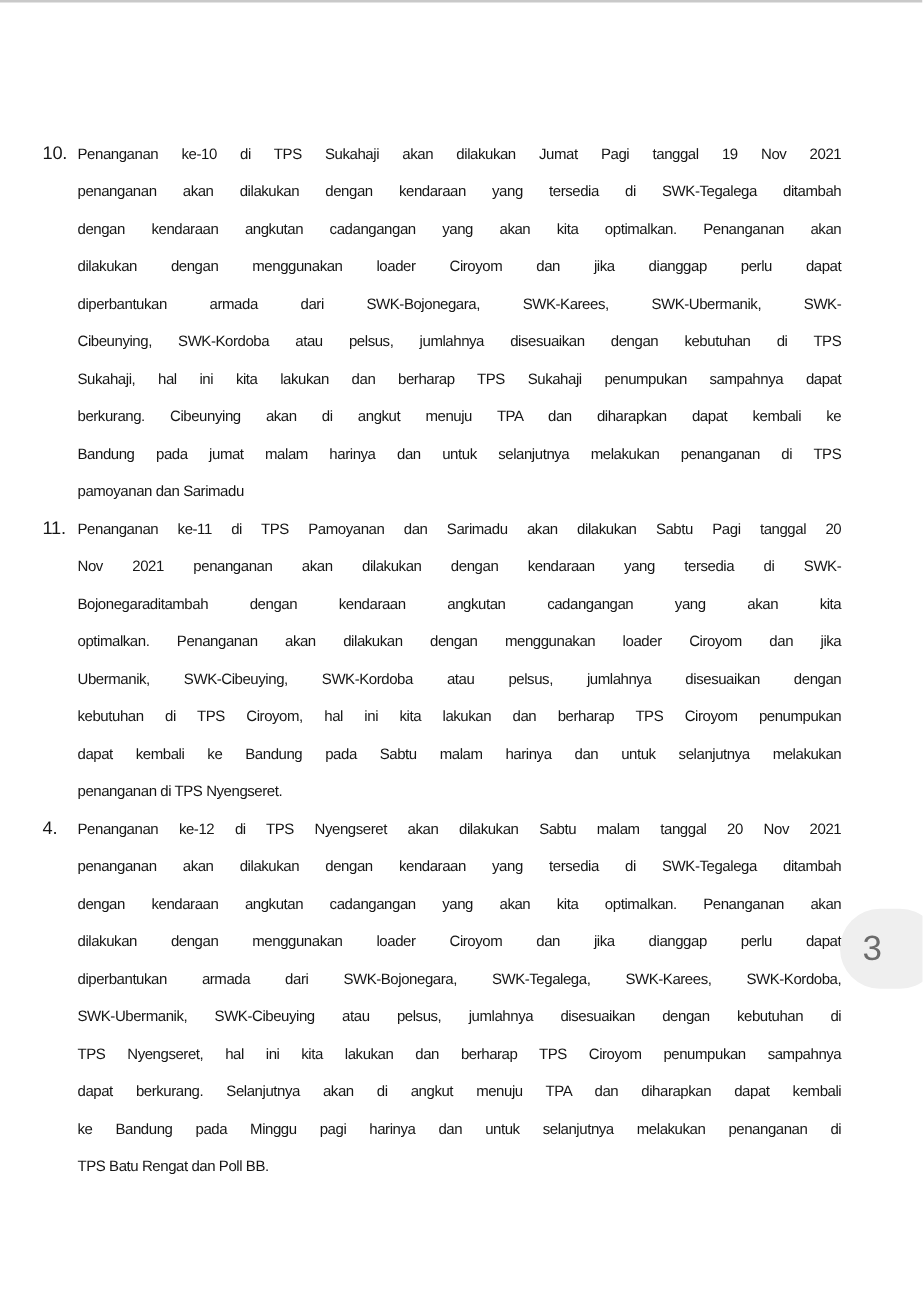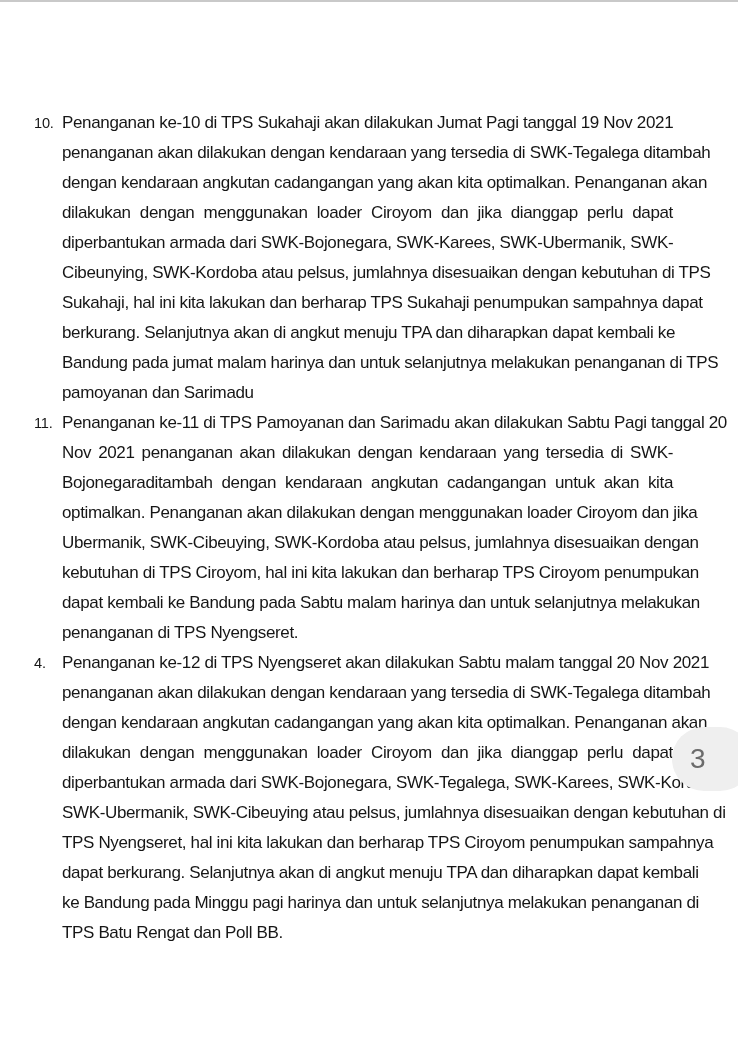--- a/index.html
+++ b/index.html
@@ -17,21 +17,21 @@
     position: absolute; left: 0; top: 108px; width: 738px;
   }
   .item { position: relative; }
   .num {
     position: absolute; left: 34px; width: 28px;
     font-size: 14.6px; line-height: 30px; height: 30px;
     letter-spacing: -0.2px;
   }
   .line {
     margin-left: 62px; width: 611px; height: 30px;
-    font-size: 17px; line-height: 30px;
+    font-size: 12px; line-height: 30px;
     white-space: nowrap; overflow: visible;
     letter-spacing: -0.35px;
     text-align: justify; text-align-last: justify;
   }
   .line.last { text-align: center; text-align-last: left; }
   .page-badge {
     position: absolute; left: 672px; top: 727px;
     width: 80px; height: 64px; border-radius: 32px;
     background: #efefef;
   }
@@ -50,30 +50,30 @@
 
   <div class="item">
     <div class="num">10.</div>
     <div class="line">Penanganan ke-10 di TPS Sukahaji akan dilakukan Jumat Pagi tanggal 19 Nov 2021</div>
     <div class="line">penanganan akan dilakukan dengan kendaraan yang tersedia di SWK-Tegalega ditambah</div>
     <div class="line">dengan kendaraan angkutan cadangangan yang akan kita optimalkan. Penanganan akan</div>
     <div class="line">dilakukan dengan menggunakan loader Ciroyom  dan jika dianggap perlu dapat</div>
     <div class="line">diperbantukan armada dari SWK-Bojonegara, SWK-Karees, SWK-Ubermanik, SWK-</div>
     <div class="line">Cibeunying, SWK-Kordoba atau pelsus, jumlahnya disesuaikan dengan kebutuhan di TPS</div>
     <div class="line">Sukahaji, hal ini kita lakukan dan berharap TPS Sukahaji penumpukan sampahnya dapat</div>
-    <div class="line">berkurang. Selanjutnya akan di angkut menuju TPA dan diharapkan dapat kembali ke</div>
+    <div class="line">berkurang. Cibeunying akan di angkut menuju TPA dan diharapkan dapat kembali ke</div>
     <div class="line">Bandung pada jumat malam harinya dan untuk selanjutnya melakukan penanganan di TPS</div>
     <div class="line last">pamoyanan dan Sarimadu</div>
   </div>
 
   <div class="item">
     <div class="num">11.</div>
     <div class="line">Penanganan ke-11 di TPS Pamoyanan dan Sarimadu akan dilakukan Sabtu Pagi tanggal 20</div>
     <div class="line">Nov 2021 penanganan akan dilakukan dengan kendaraan yang tersedia di SWK-</div>
-    <div class="line">Bojonegaraditambah dengan kendaraan angkutan cadangangan untuk akan kita</div>
+    <div class="line">Bojonegaraditambah dengan kendaraan angkutan cadangangan yang akan kita</div>
     <div class="line">optimalkan. Penanganan akan dilakukan dengan menggunakan loader Ciroyom  dan jika</div>
     <div class="line">Ubermanik, SWK-Cibeuying, SWK-Kordoba atau pelsus, jumlahnya disesuaikan dengan</div>
     <div class="line">kebutuhan di TPS Ciroyom, hal ini kita lakukan dan berharap TPS Ciroyom penumpukan</div>
     <div class="line">dapat kembali ke Bandung pada Sabtu malam harinya dan untuk selanjutnya melakukan</div>
     <div class="line last">penanganan di TPS  Nyengseret.</div>
   </div>
 
   <div class="item">
     <div class="num">4.</div>
     <div class="line">Penanganan ke-12 di TPS Nyengseret akan dilakukan Sabtu malam tanggal 20 Nov 2021</div>

